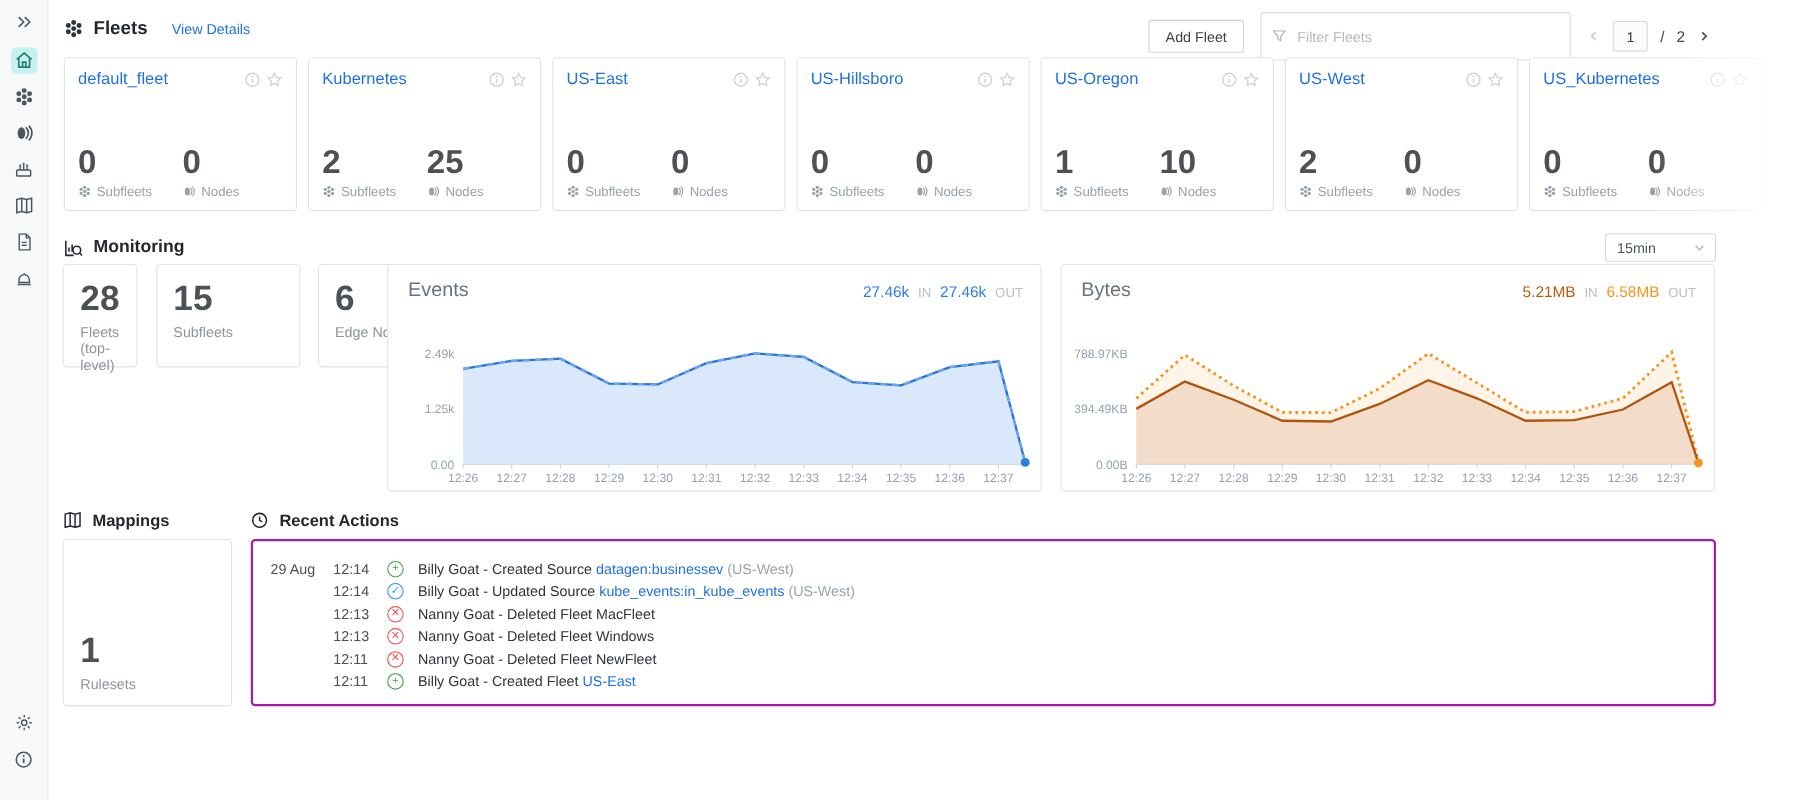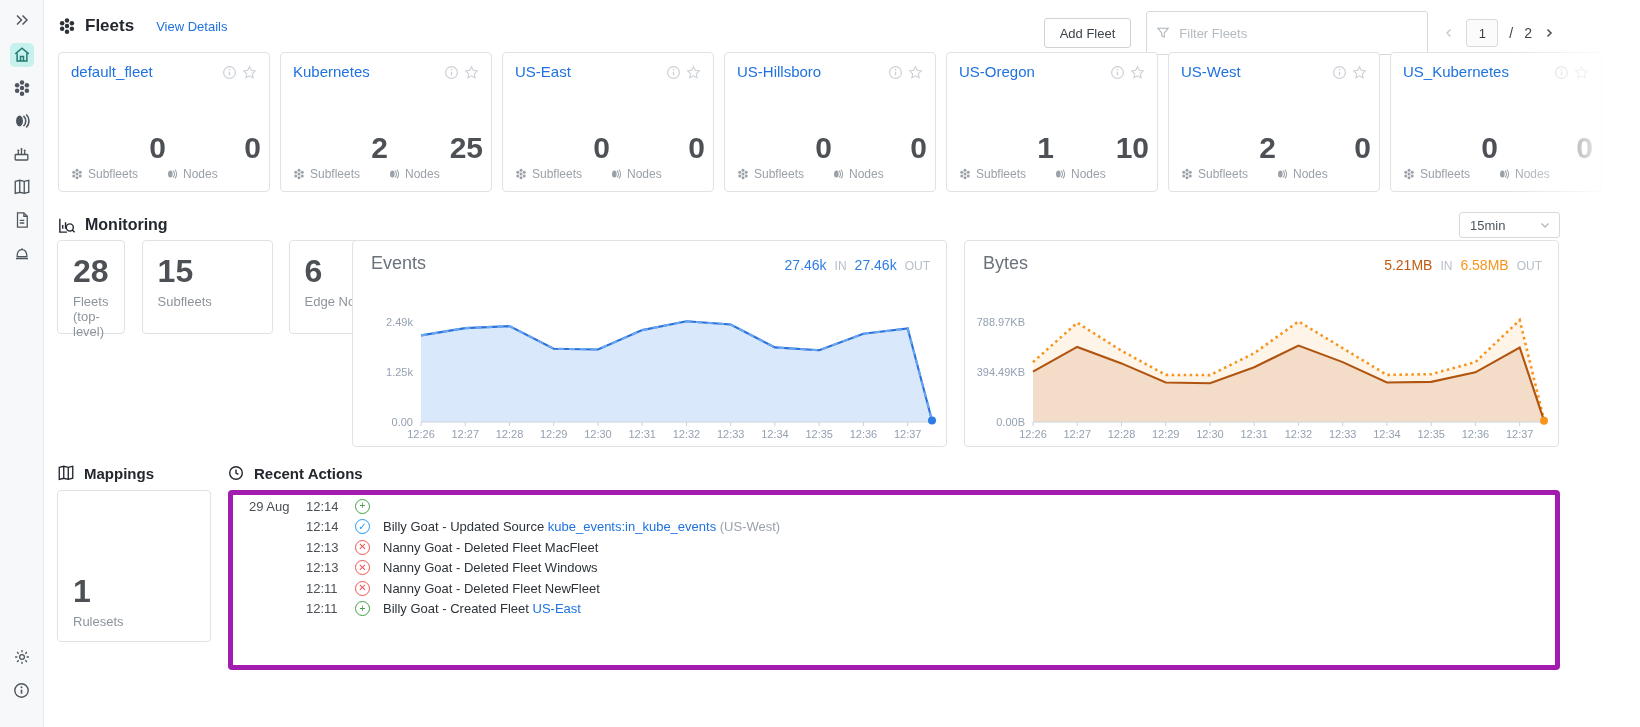--- a/index.html
+++ b/index.html
@@ -24,21 +24,21 @@
   .filter .ic{margin:0 7px 0 9px;color:#aeb5bc;}
   .filter input{border:none;outline:none;flex:1;font-size:13px;color:#333;font-family:inherit;background:transparent;}
   .filter input::placeholder{color:#b4bac1;}
   .pager{display:flex;align-items:center;gap:11px;font-size:14px;color:#3c434a;}
   .pg-prev{color:#c9ced4;cursor:default;}
   .pg-next{color:#4d565e;cursor:pointer;}
   .pg-box{width:30px;height:26px;border:1px solid #d7dadd;border-radius:3px;background:#fbfbfc;display:flex;align-items:center;justify-content:center;font-size:13px;cursor:text;}
 
   
   .fleet-strip{position:relative;height:142px;}
-  .fleet-row{display:flex;gap:10px;padding-left:13px;text-align:right;}
+  .fleet-row{display:flex;gap:10px;padding-left:13px;}
   .fleet-card{width:212px;min-width:212px;height:140px;border:1px solid #dfe3e6;border-radius:4px;box-sizing:border-box;padding:10px 12px;position:relative;background:#fff;cursor:pointer;}
   .fc-top{display:flex;justify-content:space-between;align-items:flex-start;}
   .fc-name{font-size:15px;color:#1f72e0;text-decoration:none;}
   .fc-icons{display:flex;gap:5px;color:#ccd1d7;margin-top:2px;}
   .fc-stats{position:absolute;left:12px;right:8px;bottom:10px;display:flex;}
   .fc-stat{width:96px;}
   .fc-val{font-size:30px;font-weight:bold;color:#4d5156;line-height:1.1;}
   .fc-label{display:flex;align-items:center;gap:5px;font-size:12px;color:#9aa1a9;margin-top:3px;}
   .fleet-fade{position:absolute;top:-2px;right:0;bottom:-2px;width:135px;background:linear-gradient(to right,rgba(255,255,255,0),#fff 82%);pointer-events:none;}
 
@@ -65,21 +65,21 @@
   .by-val-in{color:#c05a0e;}
   .by-val-out{color:#f7941d;}
   .chart-plot{position:absolute;left:8px;right:8px;top:38px;bottom:4px;}
 
   
   .bottom-heads{display:flex;margin-top:15px;height:22px;align-items:center;}
   .bh-map{width:171px;display:flex;gap:9px;align-items:center;font-size:15px;font-weight:bold;color:#23282e;}
   .bh-act{display:flex;gap:10px;align-items:center;font-size:15px;font-weight:bold;color:#23282e;}
   .bottom-grid{display:flex;gap:17px;margin-top:6px;}
   .map-card{width:154px;height:152px;border:1px solid #dfe3e6;border-radius:4px;box-sizing:border-box;display:flex;flex-direction:column;justify-content:flex-end;padding:12px 15px;background:#fff;}
-  .actions-card{flex:1;height:180px;border:5px solid #a21caf;border-radius:4px;box-sizing:border-box;padding:1px 16px;overflow:hidden;background:#fff;}
+  .actions-card{flex:1;height:152px;border:2px solid #a21caf;border-radius:4px;box-sizing:border-box;padding:15px 16px;overflow:hidden;background:#fff;}
   .ra-row{display:flex;align-items:center;height:20.5px;font-size:13px;color:#2d3338;}
   .ra-date{width:57px;color:#4a5056;}
   .ra-time{width:43px;color:#4a5056;}
   .ra-icon{width:15px;height:15px;border:1.4px solid;border-radius:50%;display:flex;align-items:center;justify-content:center;font-size:10px;line-height:1;margin:0 13px 0 6px;box-sizing:border-box;}
   .ra-icon.plus{color:#43a047;}
   .ra-icon.check{color:#2196f3;}
   .ra-icon.cross{color:#ef5350;}
   .ra-text{white-space:nowrap;}
   .ra-link{color:#1f72e0;cursor:pointer;}
   .ra-gray{color:#9aa2ab;}
@@ -643,20 +643,21 @@
         <div class="map-card">
           <div class="stat-val">1</div>
           <div class="stat-label">Rulesets</div>
         </div>
         <div class="actions-card">
           <div id="ra-list">
         <div class="ra-row">
           <span class="ra-date">29 Aug</span>
           <span class="ra-time">12:14</span>
           <span class="ra-icon plus">+</span>
+          <span class="ra-text"><span class="ra-before">Billy Goat - Created Source </span><span class="ra-link">datagen:businessev</span><span class="ra-after ra-gray"> (US-West)</span></span>
         </div>
 
         <div class="ra-row">
           <span class="ra-date"></span>
           <span class="ra-time">12:14</span>
           <span class="ra-icon check">✓</span>
           <span class="ra-text"><span class="ra-before">Billy Goat - Updated Source </span><span class="ra-link">kube_events:in_kube_events</span><span class="ra-after ra-gray"> (US-West)</span></span>
         </div>
 
         <div class="ra-row">

